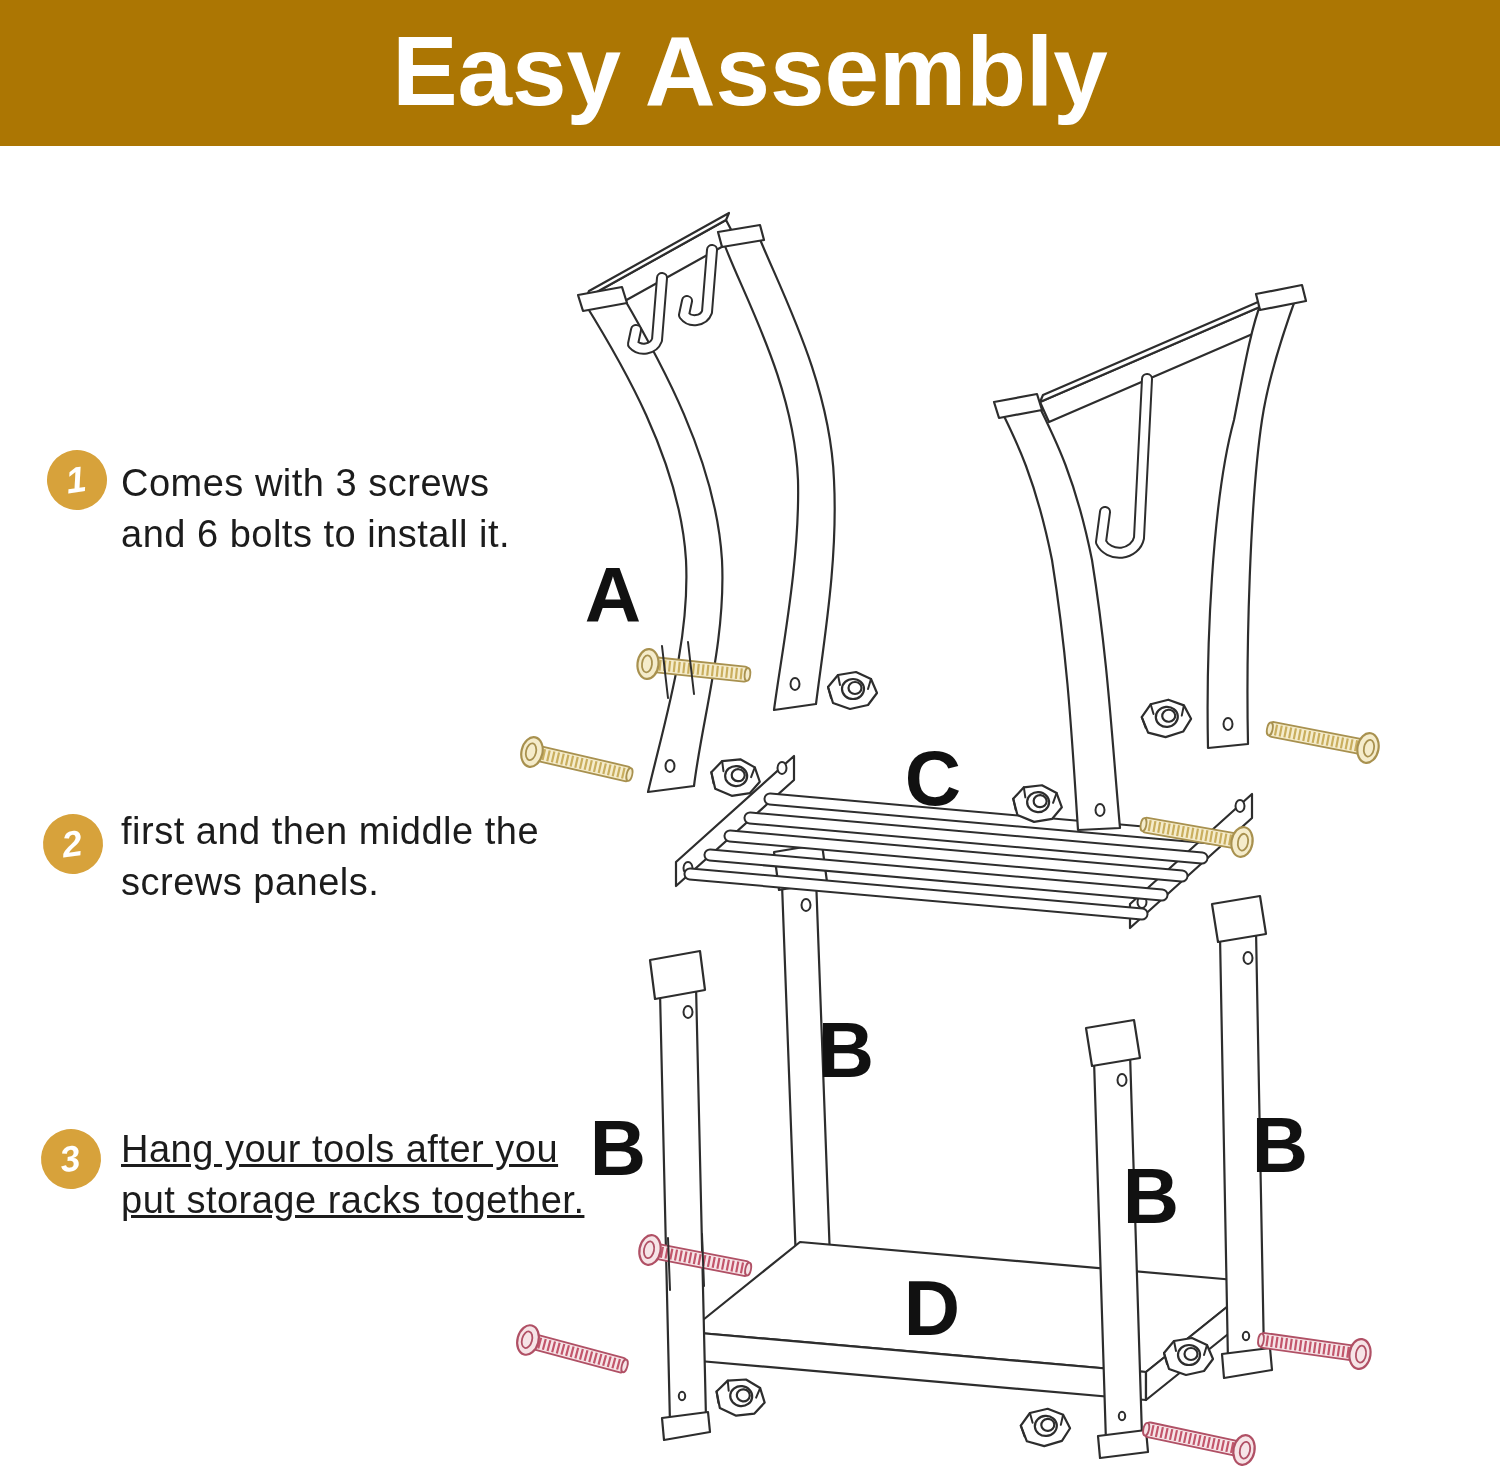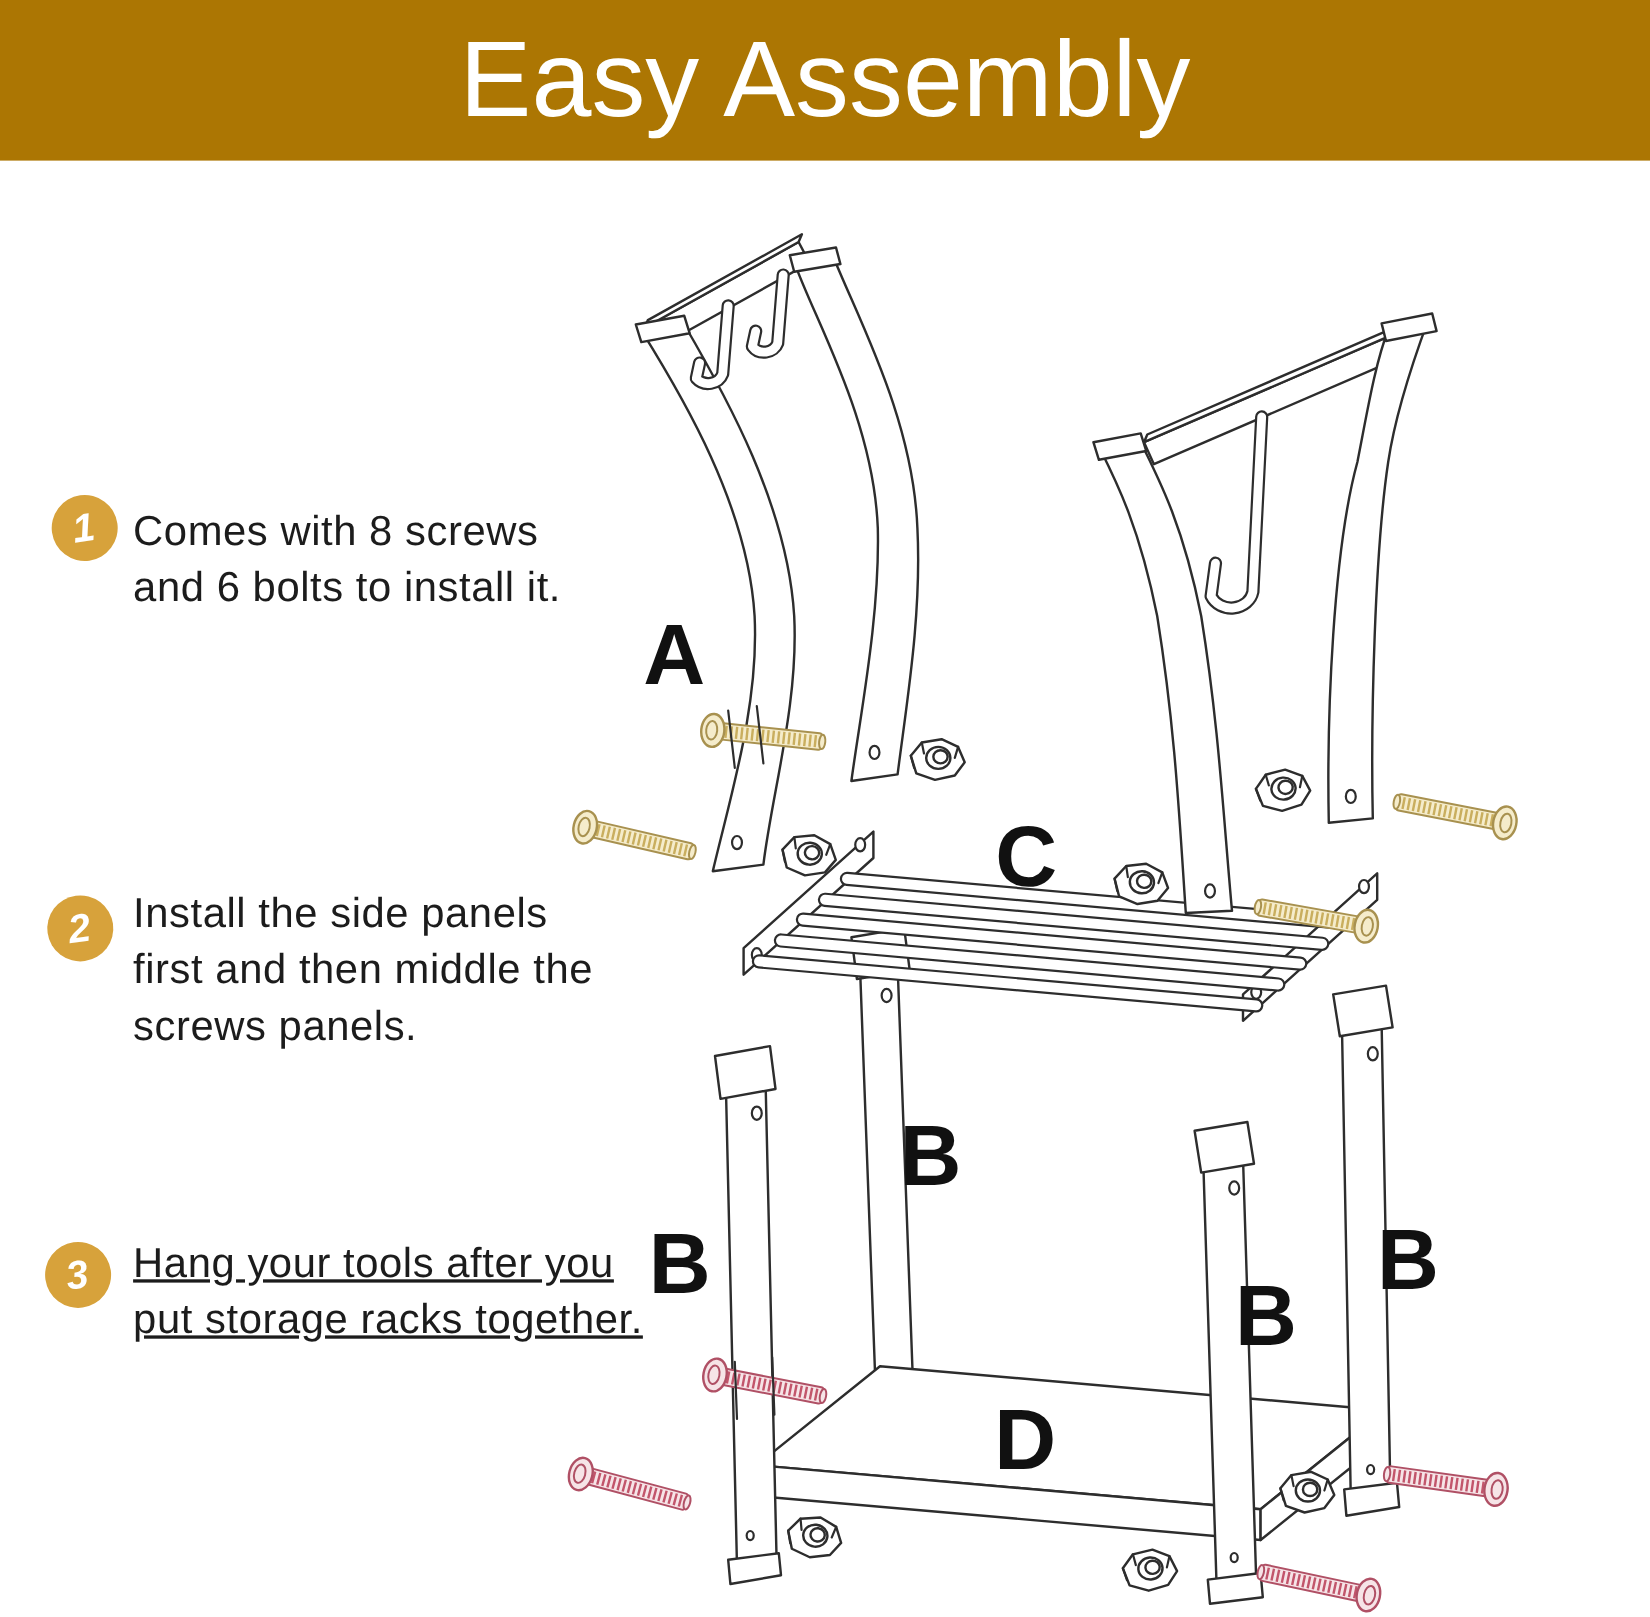--- a/index.html
+++ b/index.html
@@ -5,21 +5,21 @@
   html,body{margin:0;padding:0;background:#ffffff;}
   .page{
     position:relative;width:1500px;height:1470px;background:#ffffff;overflow:hidden;
     font-family:"Liberation Sans", sans-serif;
   }
   .header{
     position:absolute;left:0;top:0;width:1500px;height:146px;
     background:#AC7603;display:flex;align-items:center;justify-content:center;
   }
   .header-title{
-    color:#ffffff;font-size:98px;font-weight:400;letter-spacing:0px;line-height:1;
+    color:#ffffff;font-size:98px;font-weight:700;letter-spacing:0px;line-height:1;
     margin-top:-4px;
   }
   .badge{
     position:absolute;width:60px;height:60px;border-radius:50%;
     background:#D7A23B;display:flex;align-items:center;justify-content:center;
     transform:rotate(-8deg);
   }
   .badge span{
     color:#ffffff;font-size:36px;font-weight:700;font-style:italic;line-height:1;
     transform:translateX(-1px);
@@ -61,29 +61,28 @@
 <div class="page">
 
   <div class="header">
     <div class="header-title">Easy Assembly</div>
   </div>
 
   <div class="badge badge-1">
       <span>1</span>
     </div>
   <div class="step-text step-text-1">
-    <div>Comes with 8 screws</div>
+    <div>Comes with 3 screws</div>
     <div>and 6 bolts to install it.</div>
   </div>
 
   <div class="badge badge-2">
       <span>2</span>
     </div>
   <div class="step-text step-text-2">
-    <div>Install the side panels</div>
     <div>first and then middle the</div>
     <div>screws panels.</div>
   </div>
 
   <div class="badge badge-3">
       <span>3</span>
     </div>
   <div class="step-text step-text-3">
     <div>Hang your tools after you</div>
     <div>put storage racks together.</div>

